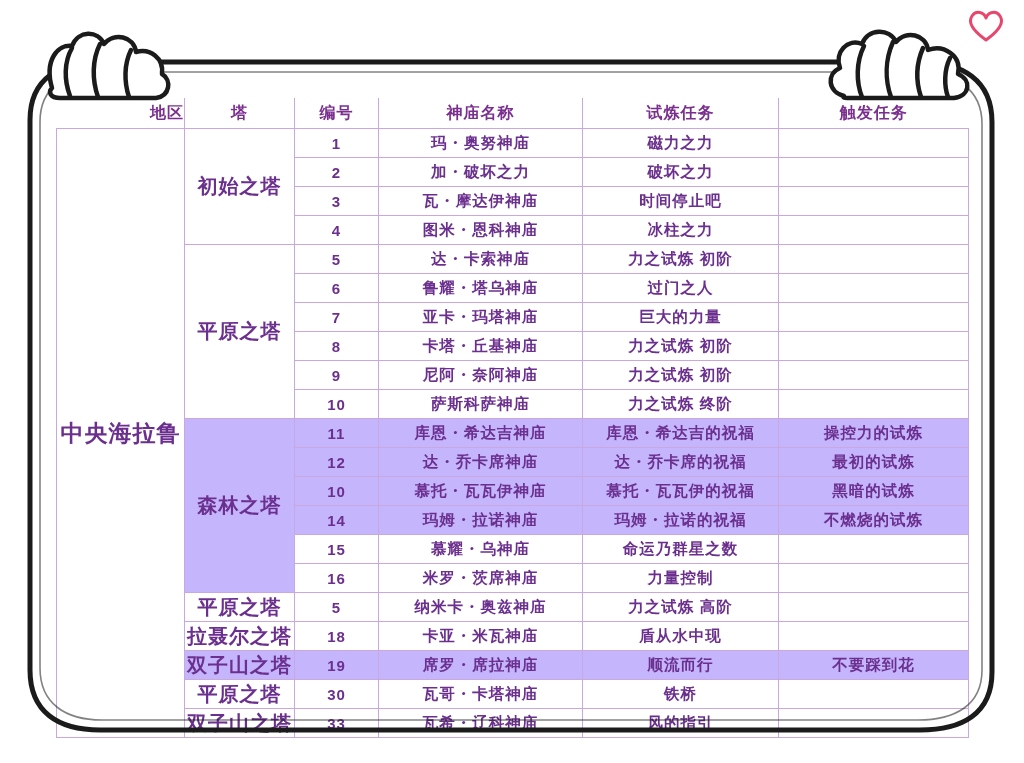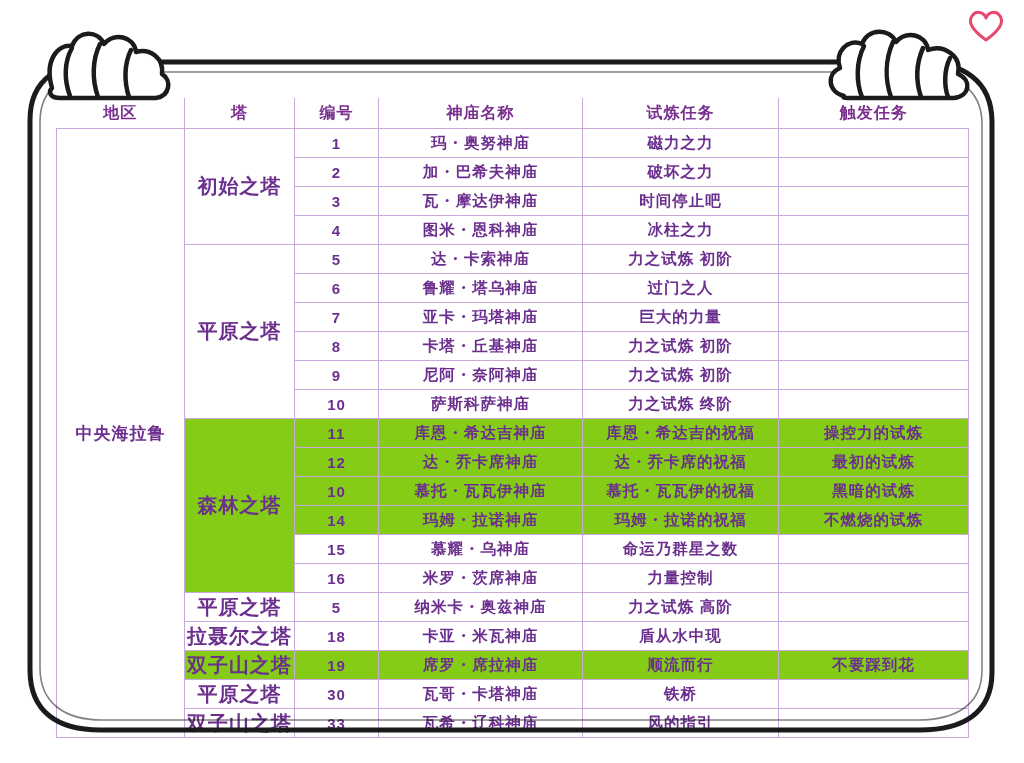--- a/index.html
+++ b/index.html
@@ -71,40 +71,40 @@
   .col-num    { width: 84px;  }
   .col-name   { width: 204px; }
   .col-trial  { width: 196px; }
   .col-extra  { width: 190px; }
 
   td.num {
     font-size: 15px;
     letter-spacing: 0;
   }
   td.region {
-    font-size: 17px;
+    font-size: 23px;
     letter-spacing: 2px;
     margin-top: 48px;
   }
   td.tower {
     font-size: 20px;
     letter-spacing: 2px;
   }
   td.name, td.trial, td.extra {
     font-size: 15.5px;
     letter-spacing: 1px;
   }
   tr.hl td {
-    background: #84cc16;
+    background: #c4b5fd;
   }
   th {
     background: #ffffff;
   }
   
-  thead th:first-child { border-left: none; }
+  thead th:first-child { border-left: none; text-align: right; }
   thead th:last-child  { border-right: none; }
 
   .heart {
     position: absolute;
     right: 18px;
     top: 6px;
     z-index: 6;
   }
 </style>
 </head>
@@ -187,21 +187,21 @@
           <tr>
             <td class="region" rowspan="21">中央海拉鲁</td>
             <td class="tower" rowspan="4">初始之塔</td>
             <td class="num">1</td>
             <td class="name">玛・奥努神庙</td>
             <td class="trial">磁力之力</td>
             <td class="extra"></td>
           </tr>
           <tr>
             <td class="num">2</td>
-            <td class="name">加・巴希夫神庙</td>
+            <td class="name">加・破坏之力</td>
             <td class="trial">破坏之力</td>
             <td class="extra"></td>
           </tr>
           <tr>
             <td class="num">3</td>
             <td class="name">瓦・摩达伊神庙</td>
             <td class="trial">时间停止吧</td>
             <td class="extra"></td>
           </tr>
           <tr>

